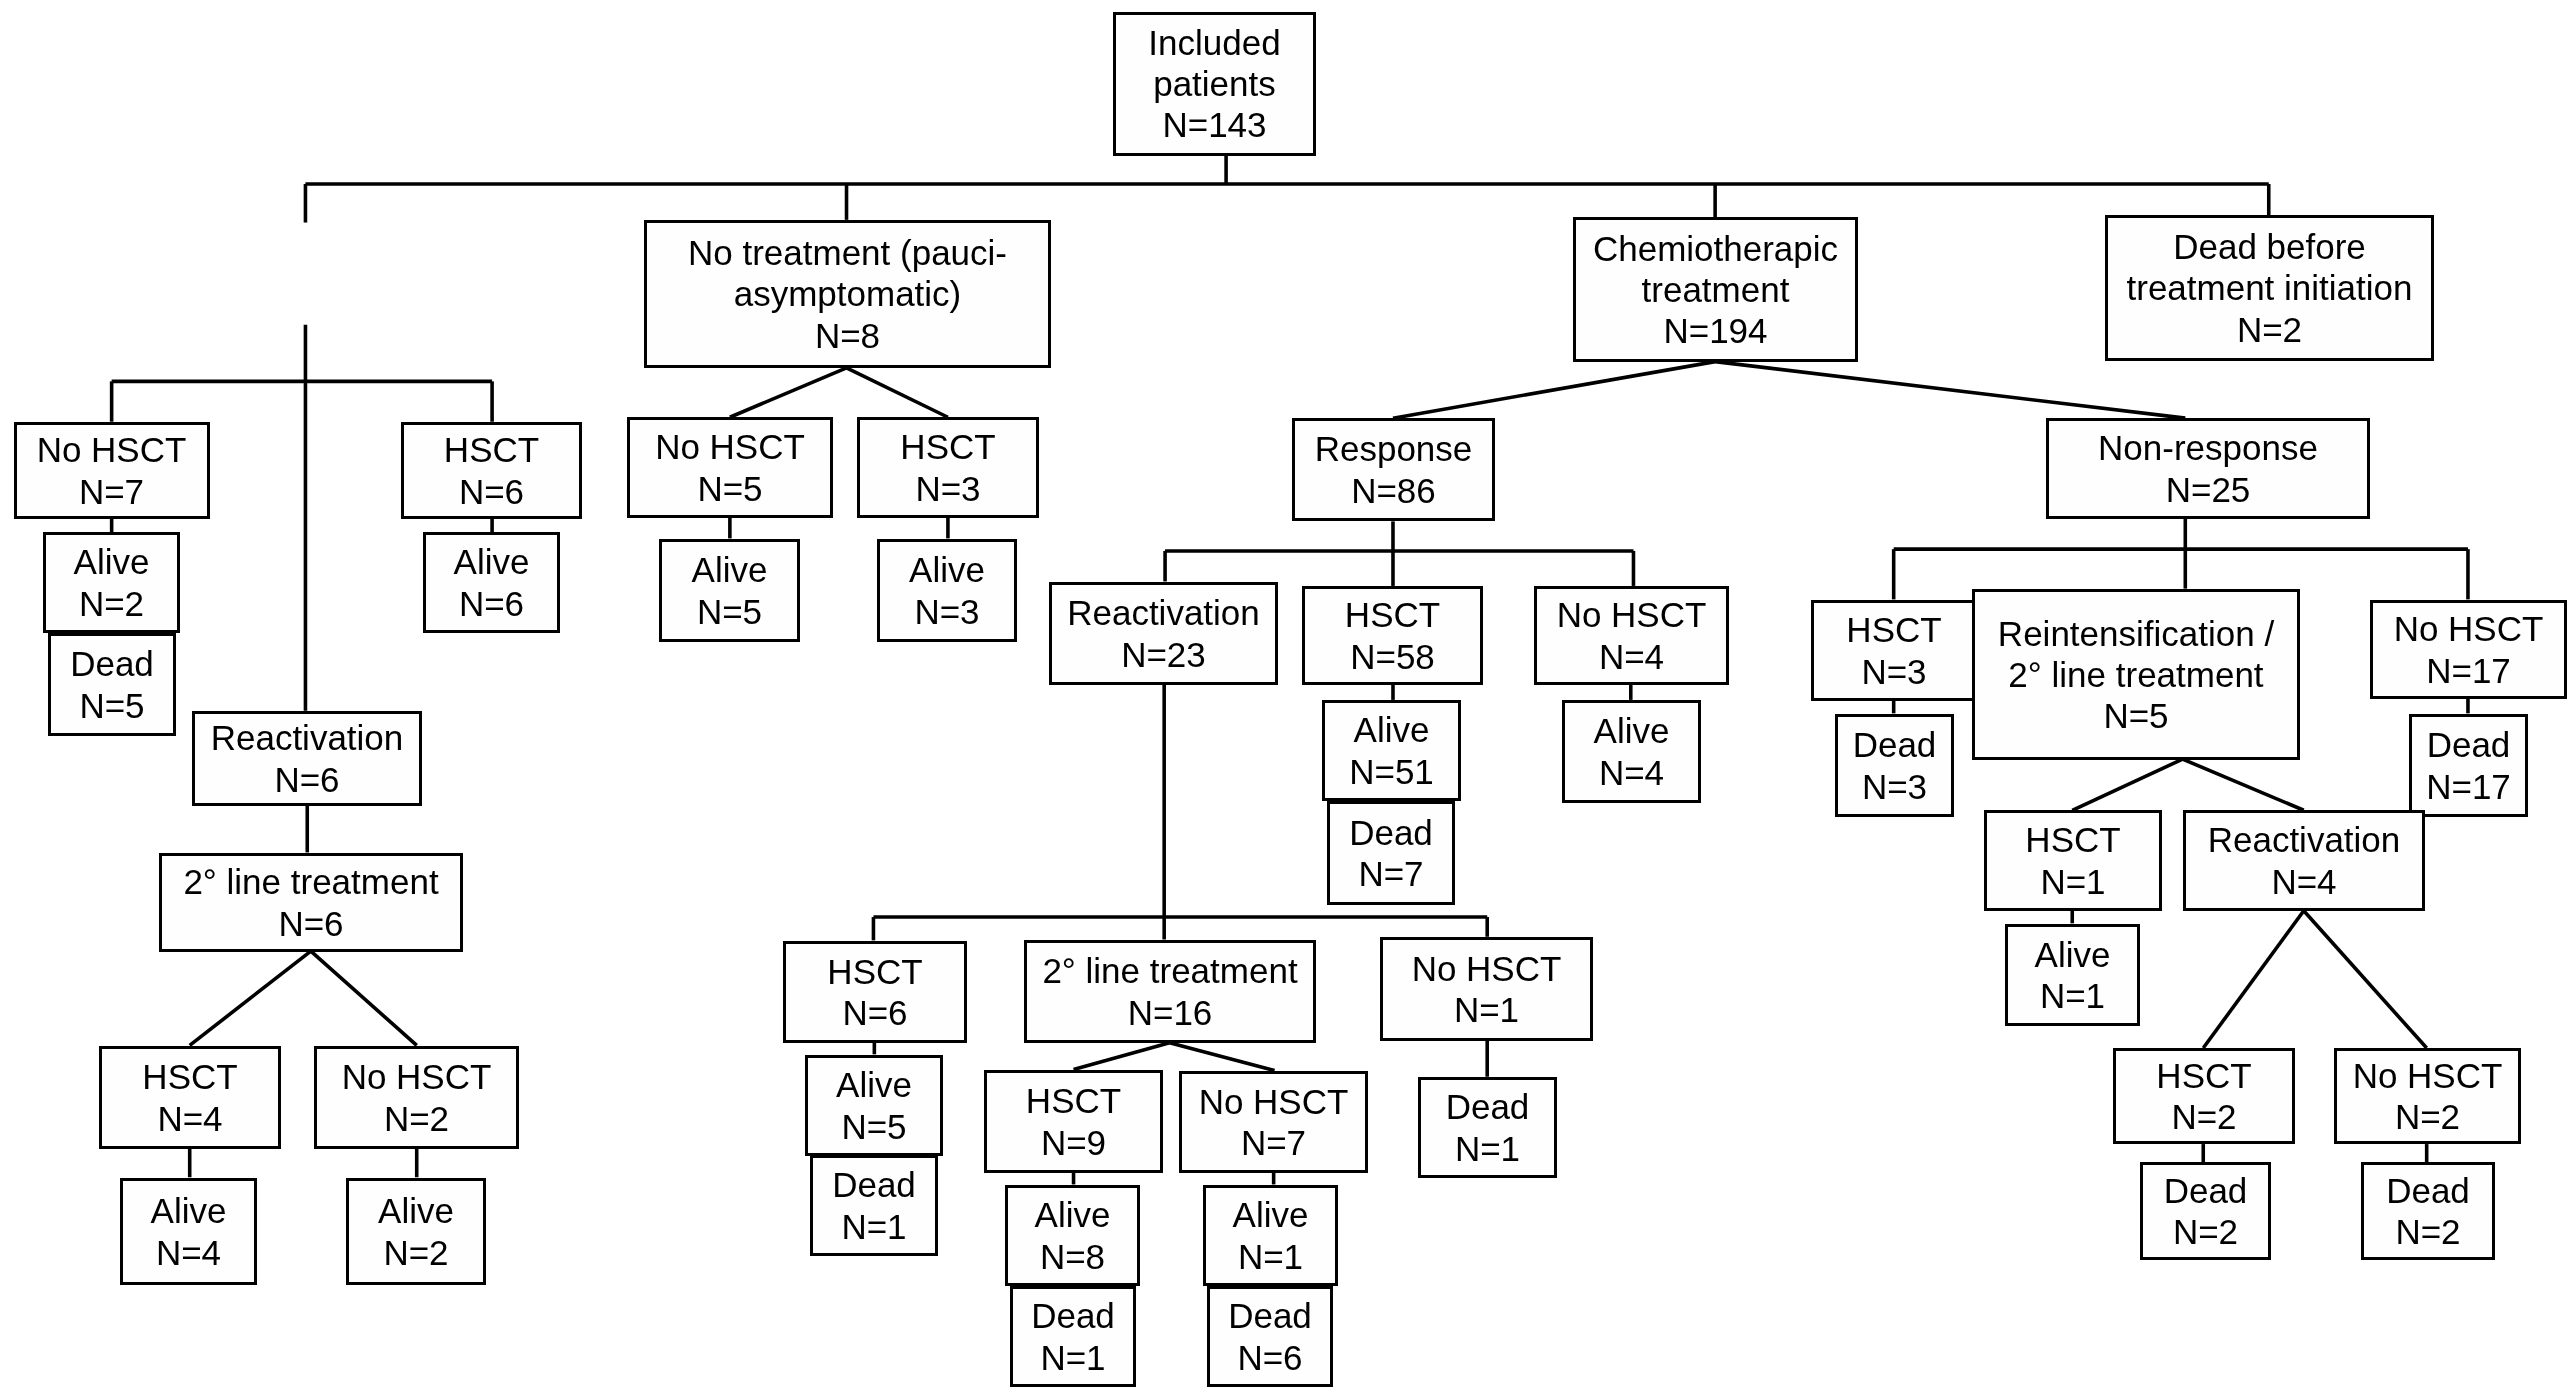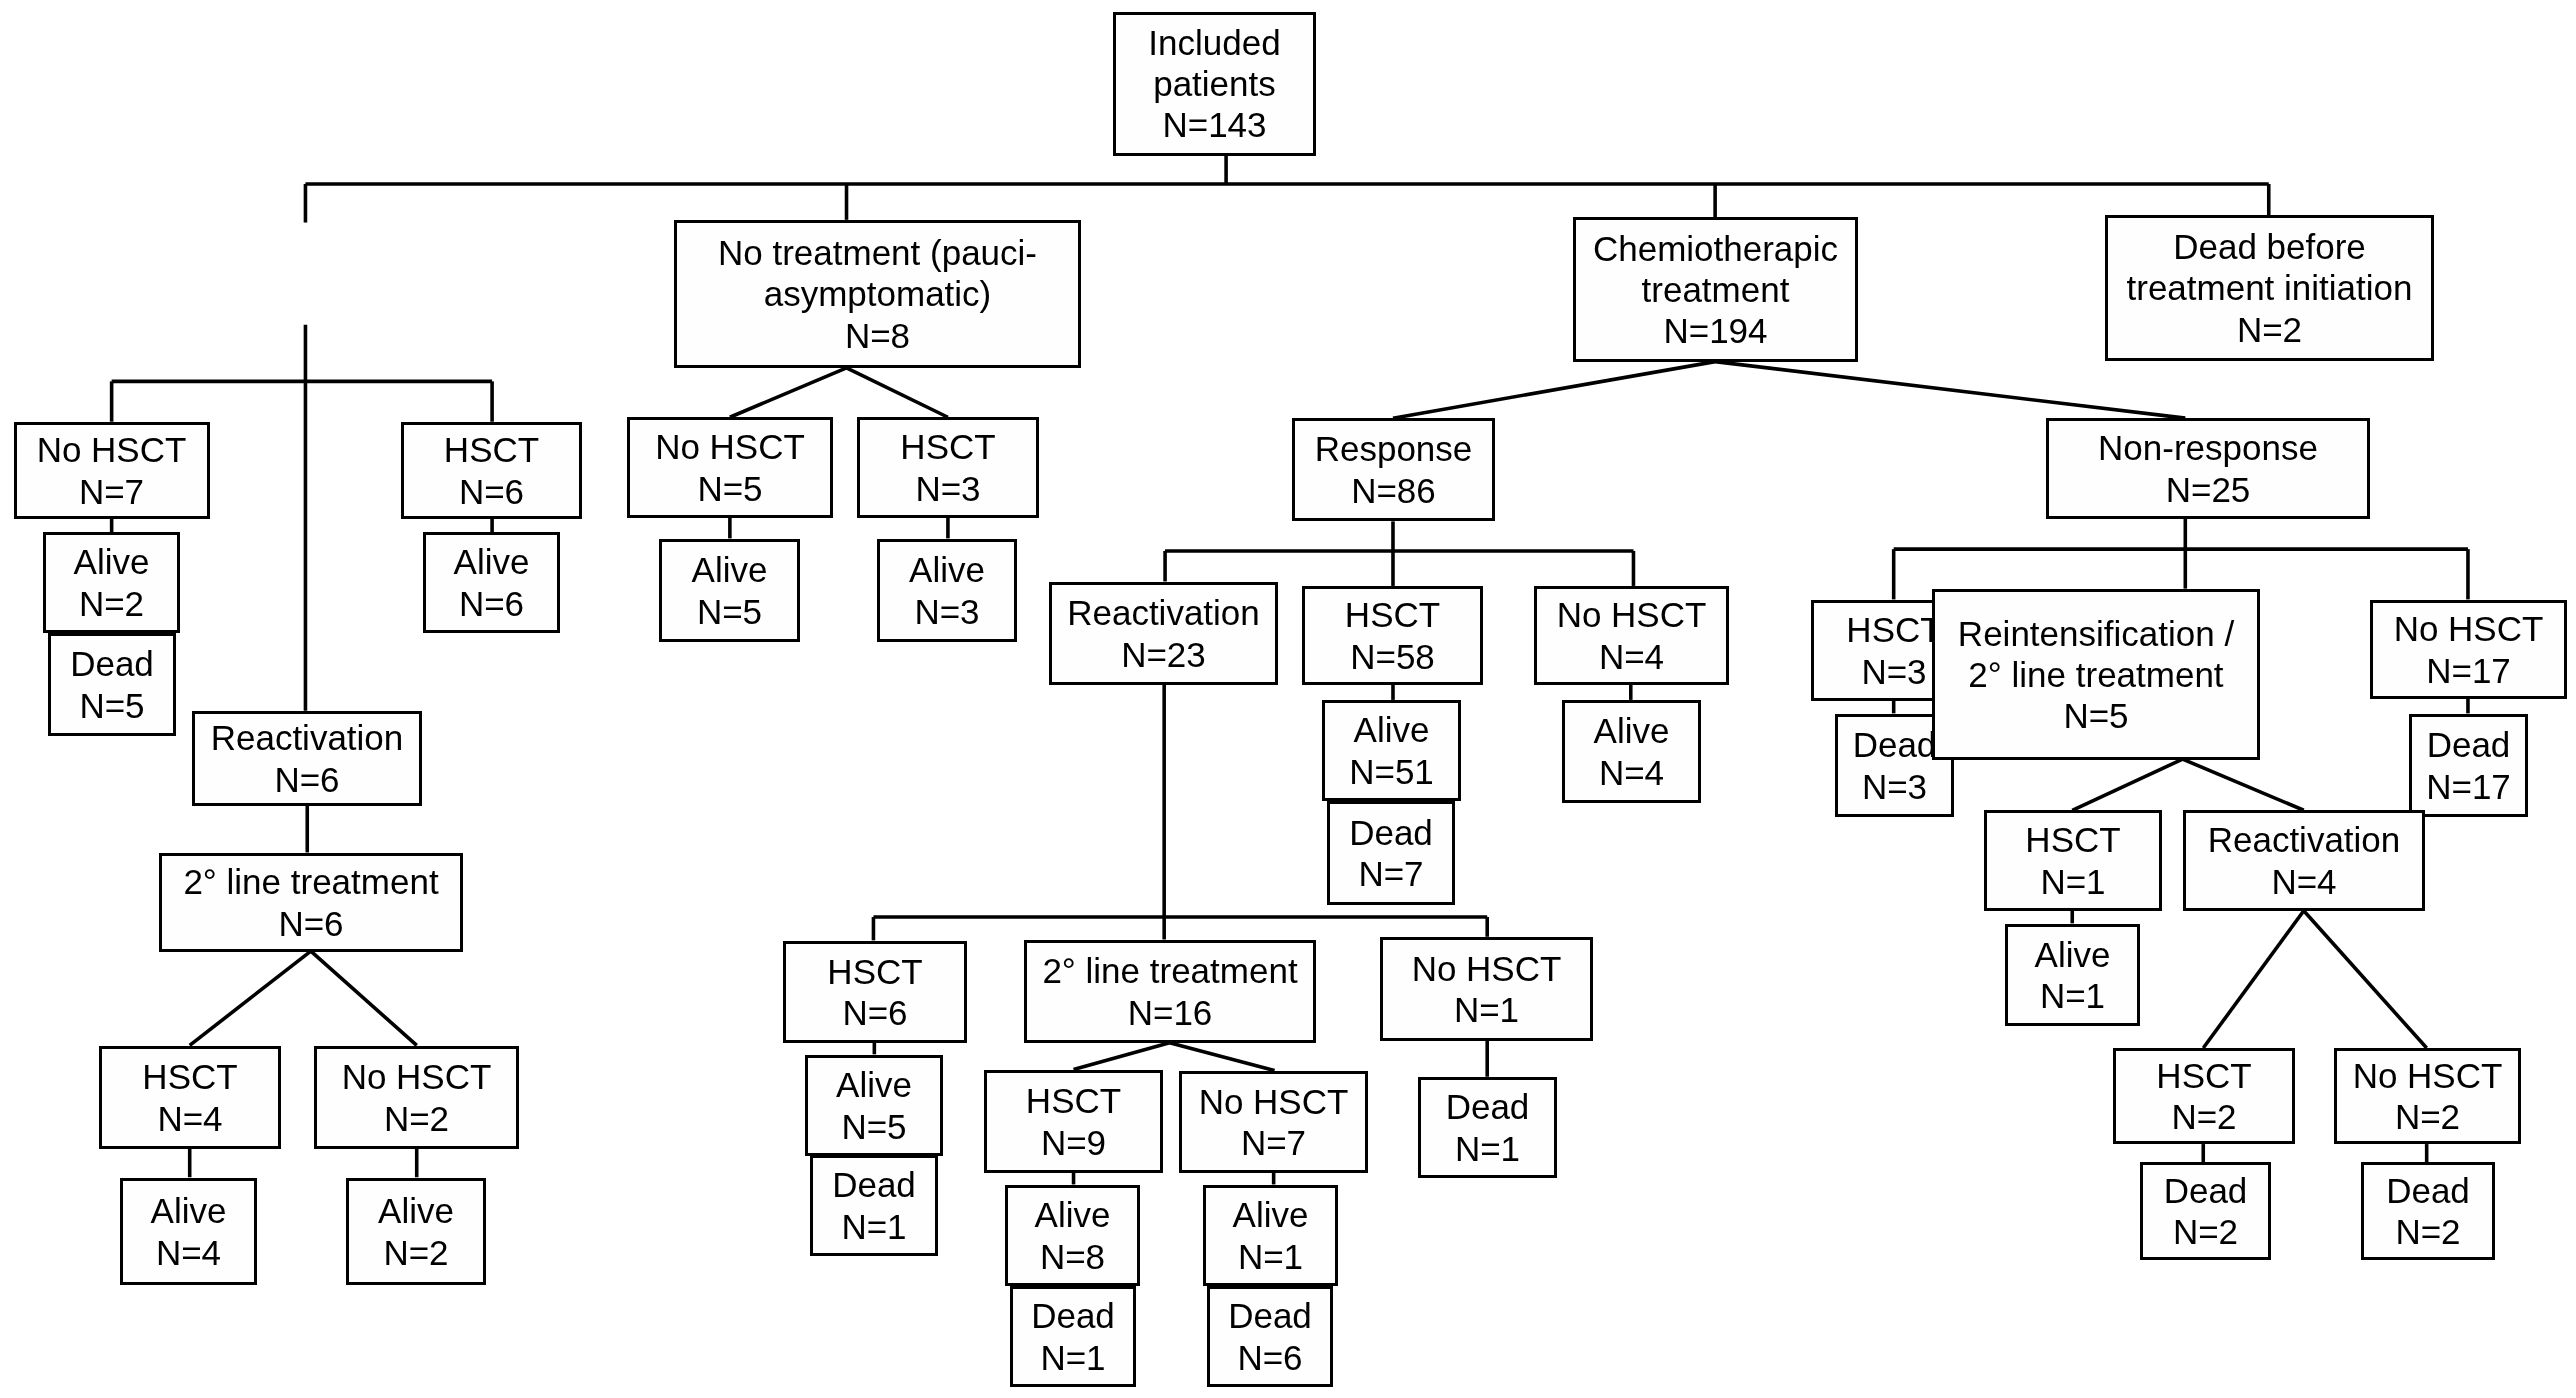--- a/index.html
+++ b/index.html
@@ -84,21 +84,21 @@
       <line x1="2309" y1="1015" x2="2309" y2="1029"></line>
       <line x1="2567" y1="1015" x2="2455" y2="1168"></line>
       <line x1="2567" y1="1015" x2="2704" y2="1168"></line>
       <line x1="2455" y1="1275" x2="2455" y2="1295"></line>
       <line x1="2704" y1="1275" x2="2704" y2="1295"></line>
     </svg>
 
 <div class="node" style="left: 1113px; top: 11.7px; width: 203px; height: 144px;">Included
 patients
 N=143</div>
-    <div class="node" style="left: 644px; top: 220px; width: 407px; height: 148px; margin-left: 30px;">No treatment (pauci-
+    <div class="node" style="left: 644px; top: 220px; width: 407px; height: 148px;">No treatment (pauci-
 asymptomatic)
 N=8</div>
     <div class="node" style="left: 1573px; top: 217px; width: 285px; height: 145px;">Chemiotherapic
 treatment
 N=194</div>
     <div class="node" style="left: 2105px; top: 215px; width: 329px; height: 146px;">Dead before
 treatment initiation
 N=2</div>
     <div class="node" style="left: 13.5px; top: 422px; width: 196px; height: 97px;">No HSCT
 N=7</div>
@@ -167,21 +167,21 @@
     <div class="node" style="left: 1207px; top: 1286px; width: 126px; height: 101px;">Dead
 N=6</div>
     <div class="node" style="left: 1380px; top: 937px; width: 213px; height: 104px;">No HSCT
 N=1</div>
     <div class="node" style="left: 1418px; top: 1077px; width: 139px; height: 101px;">Dead
 N=1</div>
     <div class="node" style="left: 1811px; top: 600px; width: 166px; height: 101px;">HSCT
 N=3</div>
     <div class="node" style="left: 1835px; top: 714px; width: 119px; height: 103px;">Dead
 N=3</div>
-    <div class="node" style="left: 1932px; top: 589px; width: 328px; height: 171px;">Reintensification /
+    <div class="node" style="left: 1972px; top: 589px; width: 328px; height: 171px;">Reintensification /
 2° line treatment
 N=5</div>
     <div class="node" style="left: 2370px; top: 600px; width: 197px; height: 99px;">No HSCT
 N=17</div>
     <div class="node" style="left: 2409px; top: 714px; width: 119px; height: 103px;">Dead
 N=17</div>
     <div class="node" style="left: 1984px; top: 810px; width: 178px; height: 101px;">HSCT
 N=1</div>
     <div class="node" style="left: 2005px; top: 924px; width: 135px; height: 102px;">Alive
 N=1</div>

